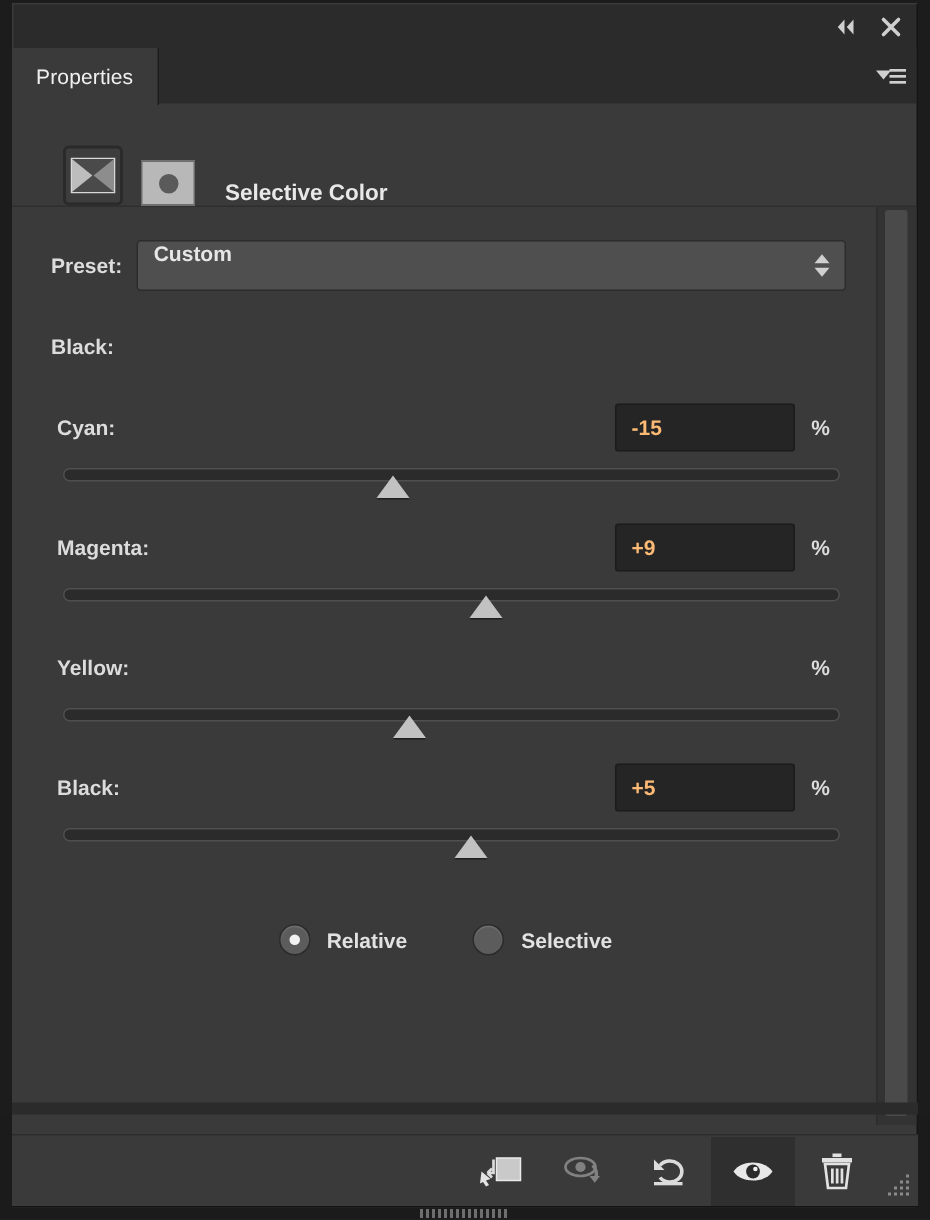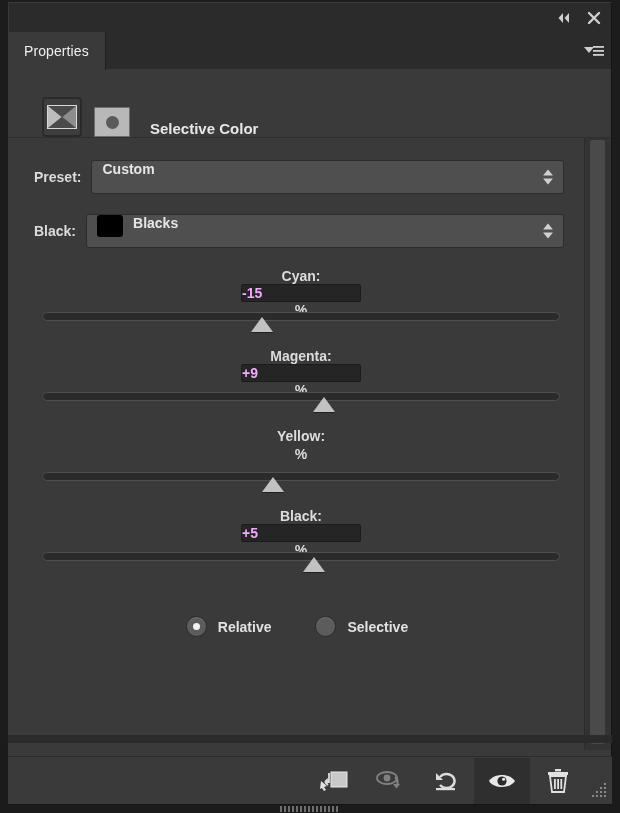--- a/index.html
+++ b/index.html
@@ -224,35 +224,35 @@
     border-top: 6px solid #cfcfcf;
   }
 
   
   .slider-group { margin-bottom: 14px; }
   .slider-head {
     display: flex;
     align-items: center;
     padding: 0 22px 0 30px;
     height: 34px;
-    flex-direction: column;
   }
   .slider-head .lbl { flex: 0 0 auto; }
   .spacer { flex: 1; }
   .numfield {
     width: 120px;
     height: 32px;
     background: #252525;
     border: 1px solid #1b1b1b;
     border-radius: 2px;
     display: flex;
     align-items: center;
+    padding-left: 10px;
     box-sizing: border-box;
     font-size: 14px;
-    color: #f0abfc;
+    color: #fdba74;
     cursor: text;
   }
   .pct {
     width: 34px;
     text-align: center;
     font-size: 14px;
     color: #dcdcdc;
   }
   .track-wrap {
     position: relative;
@@ -416,28 +416,20 @@
             <span class="val">Custom</span>
             <span class="stepper">
               <span class="tri-up"></span>
               <span class="tri-down"></span>
             </span>
           </div>
         </div>
 
         <div class="row select-row">
           <div class="lbl">Black:</div>
-          <div class="select">
-            <span class="swatch" style="background: rgb(0, 0, 0);"></span>
-            <span class="val">Blacks</span>
-            <span class="stepper">
-              <span class="tri-up"></span>
-              <span class="tri-down"></span>
-            </span>
-          </div>
         </div>
 
         <div class="slider-group">
           <div class="slider-head">
             <span class="lbl">Cyan:</span>
             <span class="spacer"></span>
             <span class="numfield">-15</span>
             <span class="pct">%</span>
           </div>
           <div class="track-wrap">

